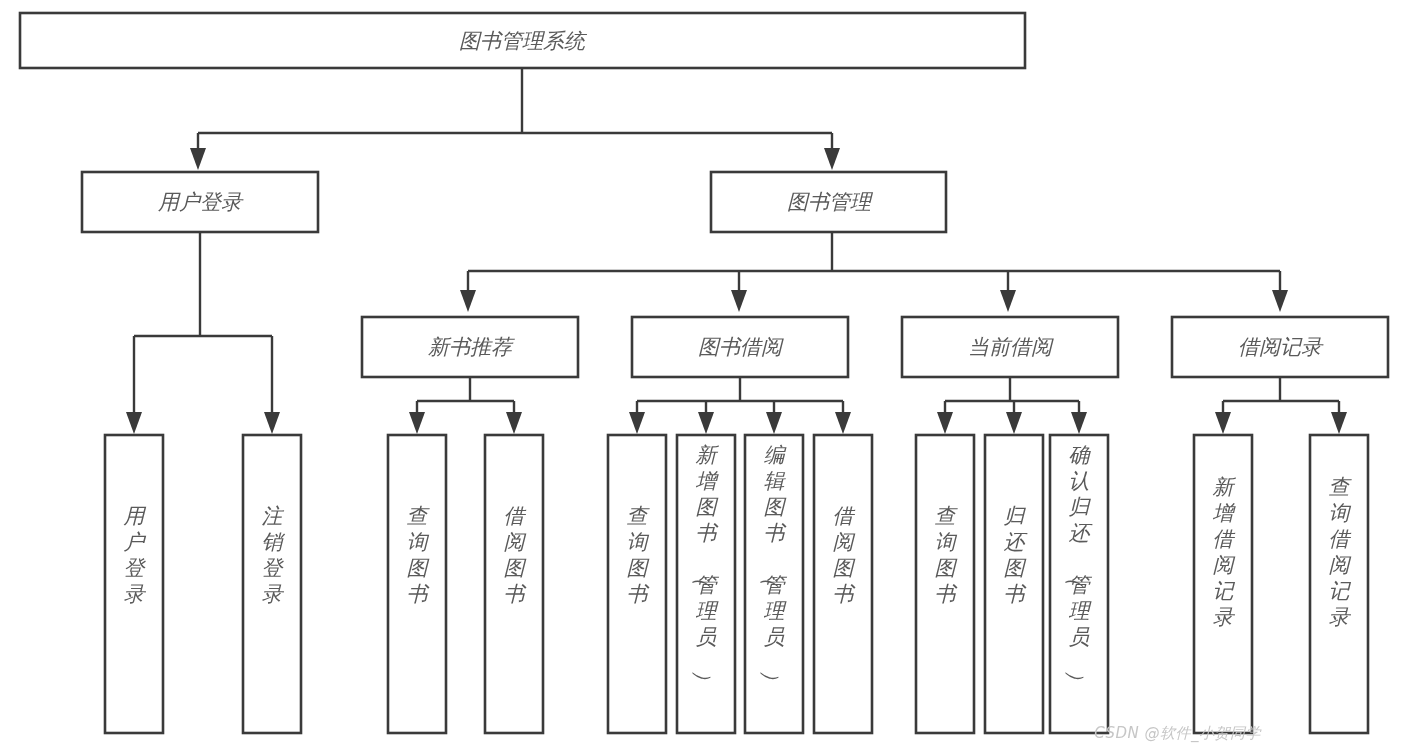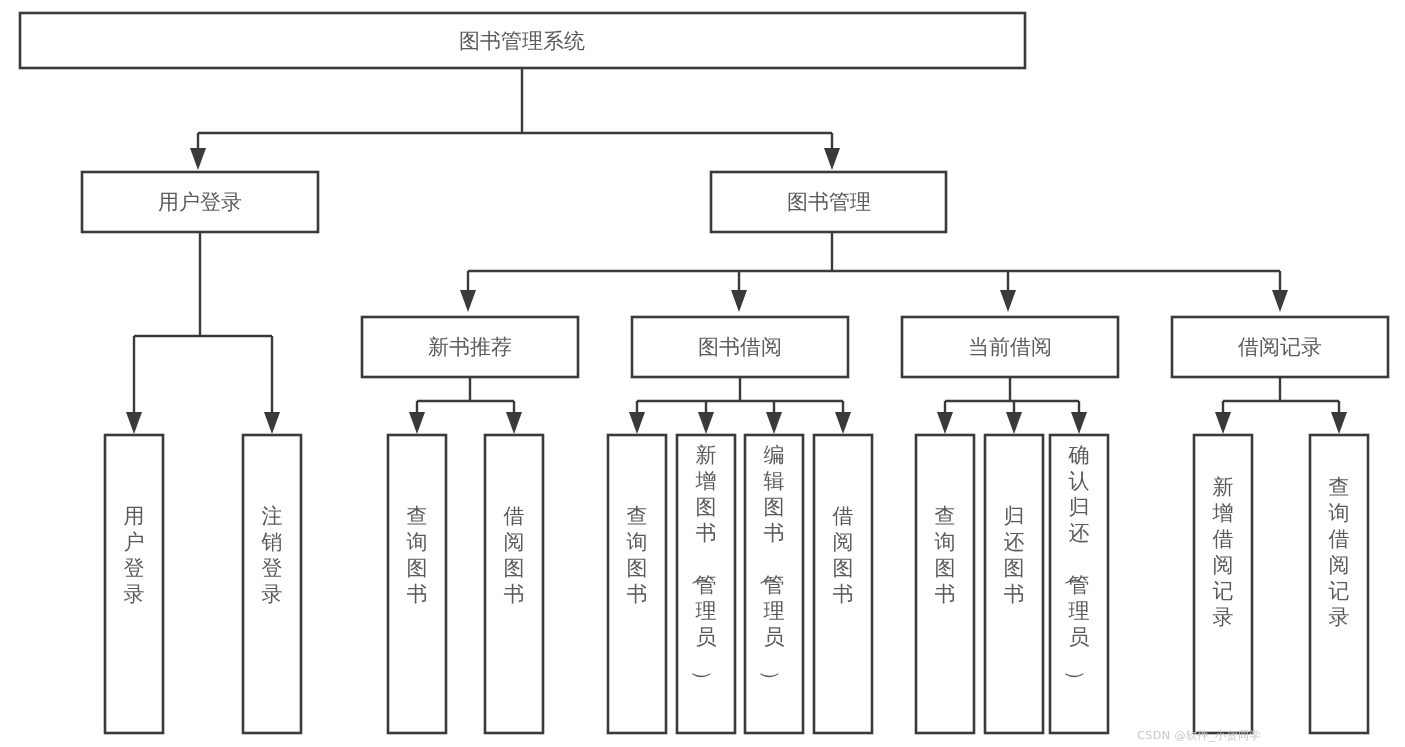--- a/index.html
+++ b/index.html
@@ -11,20 +11,21 @@
     width: 1405px;
     height: 747px;
     font-family: "DejaVu Sans", "Liberation Sans", sans-serif;
     overflow: hidden;
   }
   #diagram-root {
     position: relative;
     width: 1269px;
     height: 747px;
     background: #ffffff;
+    font-style: italic;
   }
   svg#flow {
     position: absolute;
     top: 0;
     left: 0;
     width: 1405px;
     height: 747px;
     display: block;
   }
   .node-box {
@@ -53,21 +54,21 @@
     fill: #5a5a5a;
     font-family: "DejaVu Sans", "Liberation Sans", sans-serif;
     font-size: 21px;
     text-anchor: middle;
   }
   .watermark-text {
     position: absolute;
     right: 8px;
     bottom: 4px;
     font-family: "DejaVu Sans", "Liberation Sans", sans-serif;
-    font-size: 11px;
+    font-size: 15px;
     color: #c6c6c6;
     white-space: nowrap;
     letter-spacing: 0.5px;
     margin-top: 28px;
   }
 </style>
 </head>
 <body>
 
 <div id="diagram-root">

